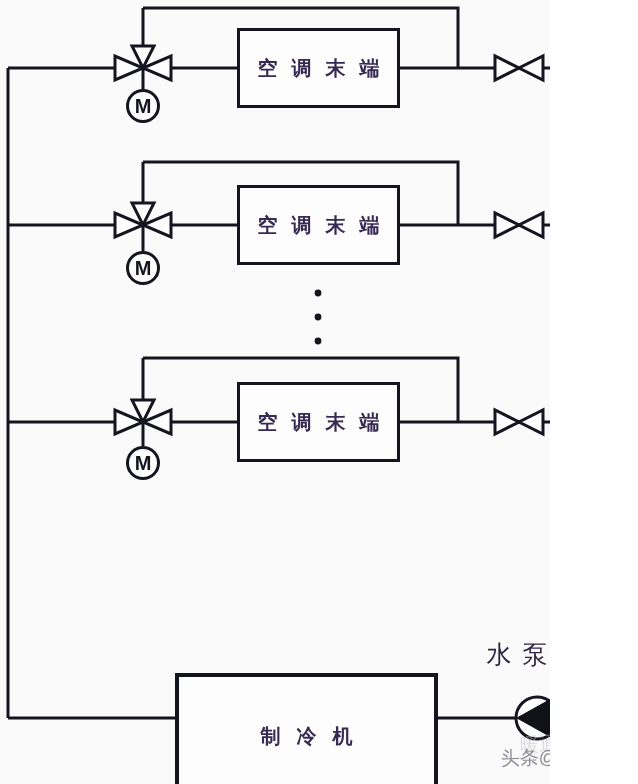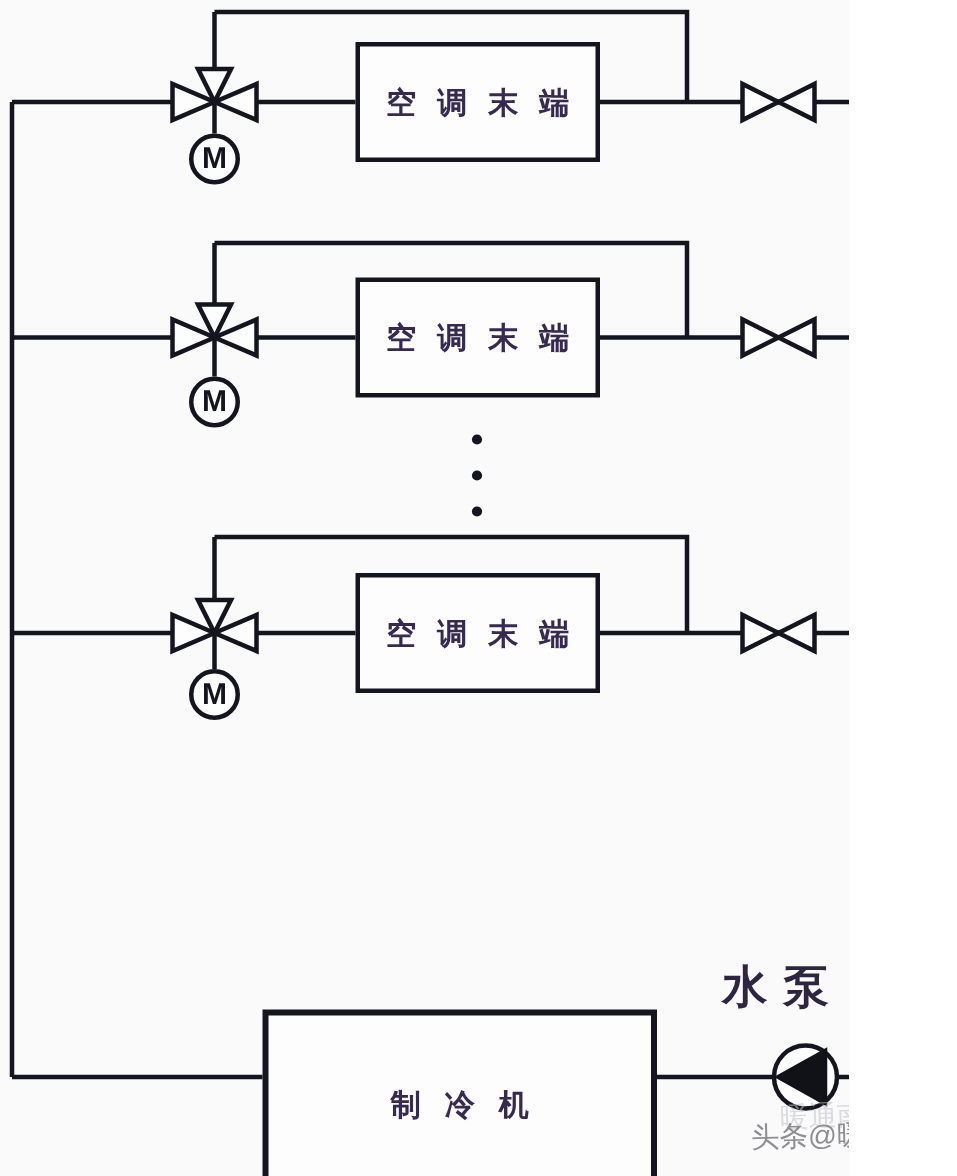--- a/index.html
+++ b/index.html
@@ -3,21 +3,20 @@
 <meta charset="utf-8">
 <style>
   html, body { margin: 0; padding: 0; background: #ffffff; }
   .stage {
     position: relative;
     width: 550px;
     height: 784px;
     background: #fafafb;
     overflow: hidden;
     font-family: "Liberation Sans", sans-serif;
-    padding-left: 16px;
   }
   .stage svg.piping {
     position: absolute;
     left: 0; top: 0;
     width: 638px; height: 784px;
   }
   .equip-box {
     position: absolute;
     box-sizing: border-box;
     background: #fdfdfe;
@@ -60,22 +59,22 @@
   }
   .motor-circle.u1 { top: 89px; }
   .motor-circle.u2 { top: 251px; }
   .motor-circle.u3 { top: 446px; }
   .pump-label {
     position: absolute;
     left: 462px; top: 638px;
     width: 110px;
     text-align: center;
     color: #2e2640;
-    font-size: 30px;
-    font-weight: bold;
+    font-size: 25px;
+    font-weight: normal;
     letter-spacing: 11px;
     padding-left: 11px;
     box-sizing: border-box;
     white-space: nowrap;
   }
   .watermark {
     position: absolute;
     left: 492px; top: 744px;
     width: 142px;
     text-align: right;

